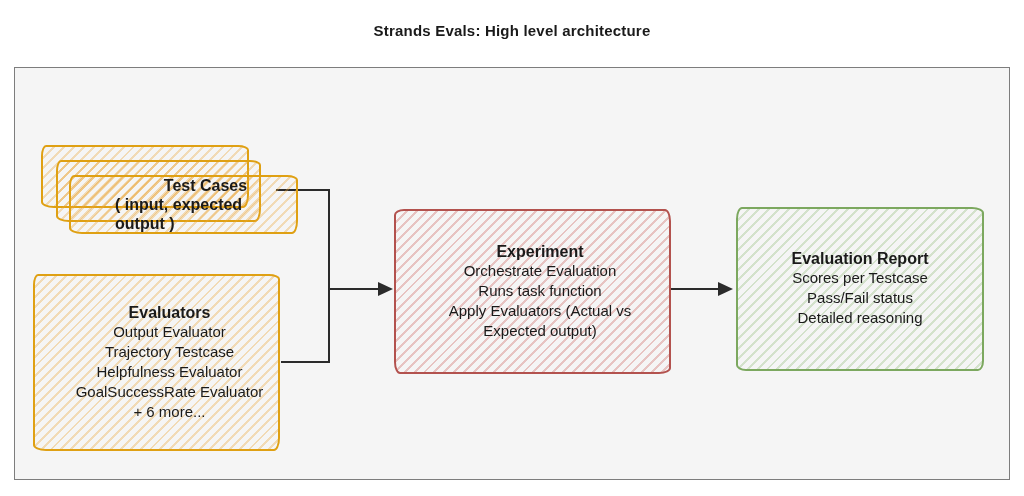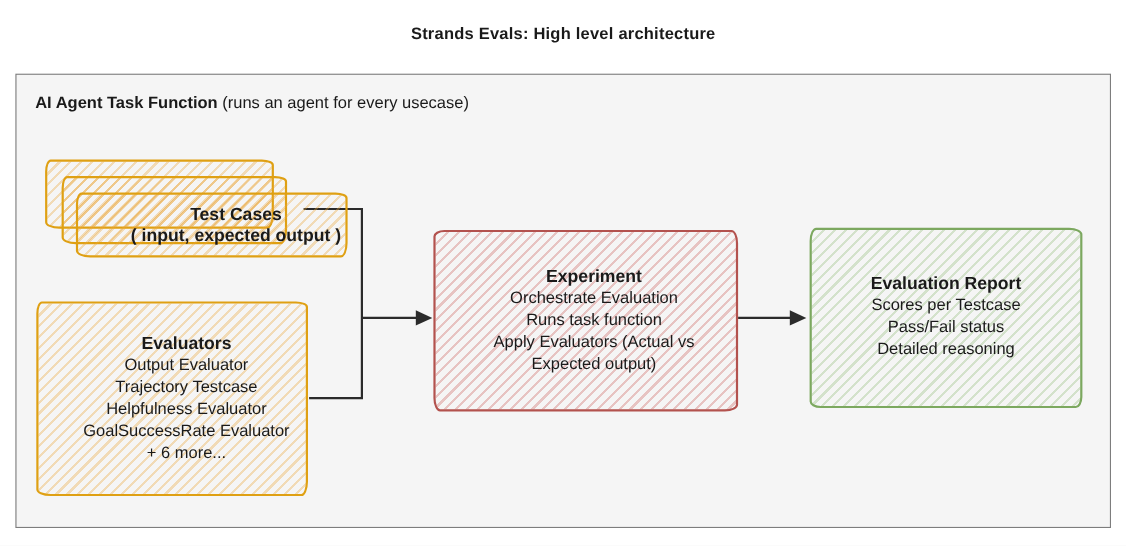--- a/index.html
+++ b/index.html
@@ -45,23 +45,23 @@
   .green{
     border-color:var(--green-border,#7ca85f);
     background-image:repeating-linear-gradient(135deg,var(--green-hatch,#86b56b4d) 0 2px,transparent 2px 7px);
     border-radius:6px 12px 6px 10px / 12px 6px 10px 6px;
   }
 
   
   .card-back  {left:26px;top:77px;width:208px;height:63px;}
   .card-mid   {left:41px;top:92px;width:205px;height:62px;}
   .card-front {
-    left:54px;top:107px;width:247px;height:59px;
+    left:54px;top:107px;width:229px;height:59px;
     display:flex;flex-direction:column;align-items:center;justify-content:center;
-    text-align:center;font-weight:bold;font-size:16px;line-height:19px;padding-left:44px;
+    text-align:left;font-weight:bold;font-size:16px;line-height:19px;padding-left:44px;
   }
 
   .big-box{
     display:flex;flex-direction:column;align-items:center;justify-content:center;
     text-align:center;
   }
   .box-title{font-weight:bold;font-size:16px;}
   .box-lines{margin-top:18px;font-size:15px;line-height:20px;}
 
   .evaluators-box{left:18px;top:206px;width:247px;height:177px;padding-left:26px;}
@@ -73,23 +73,20 @@
 
   .connectors{position:absolute;left:0;top:0;width:996px;height:413px;pointer-events:none;}
 </style>
 </head>
 <body>
 
 <div class="page-title">Strands Evals: High level architecture</div>
 
 <div class="frame">
 
-  <div class="frame-label">
-    <b>AI Agent Task Function</b><span> (runs an agent for every usecase)</span>
-  </div>
 
   <svg class="connectors" width="996" height="413" viewBox="0 0 996 413">
     <path d="M 261 122 L 314 122 L 314 294 L 266 294" fill="none" stroke="var(--connector,#2b2b2b)" stroke-width="2"></path>
     <path d="M 314 221 L 368 221" fill="none" stroke="var(--connector,#2b2b2b)" stroke-width="2"></path>
     <polygon points="378,221 363,214 363,228" fill="var(--connector,#2b2b2b)"></polygon>
     <path d="M 656 221 L 708 221" fill="none" stroke="var(--connector,#2b2b2b)" stroke-width="2"></path>
     <polygon points="718,221 703,214 703,228" fill="var(--connector,#2b2b2b)"></polygon>
   </svg>
 
   <div class="sketch orange card-back"></div>

